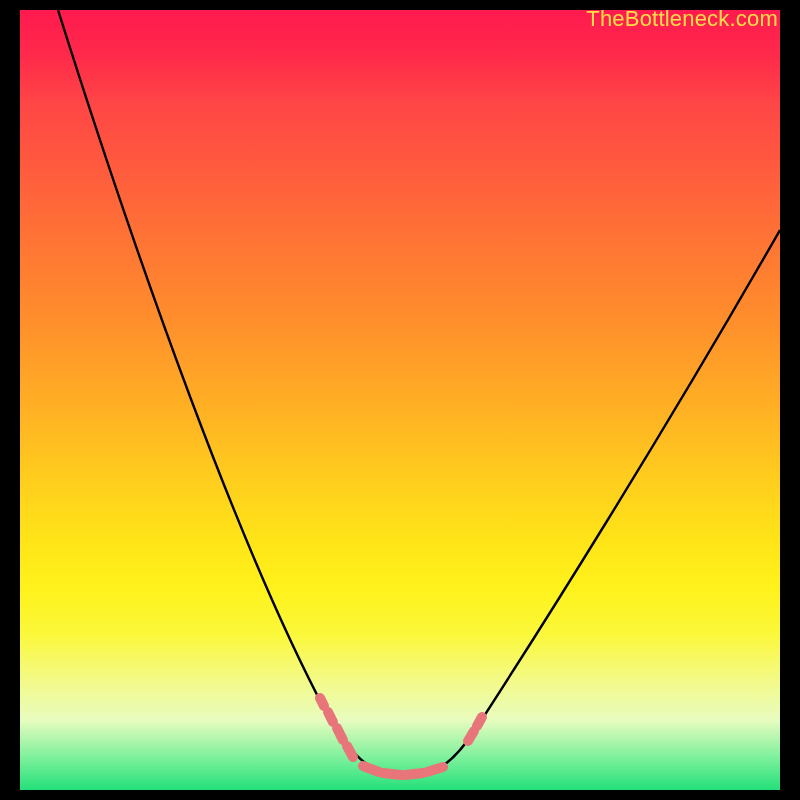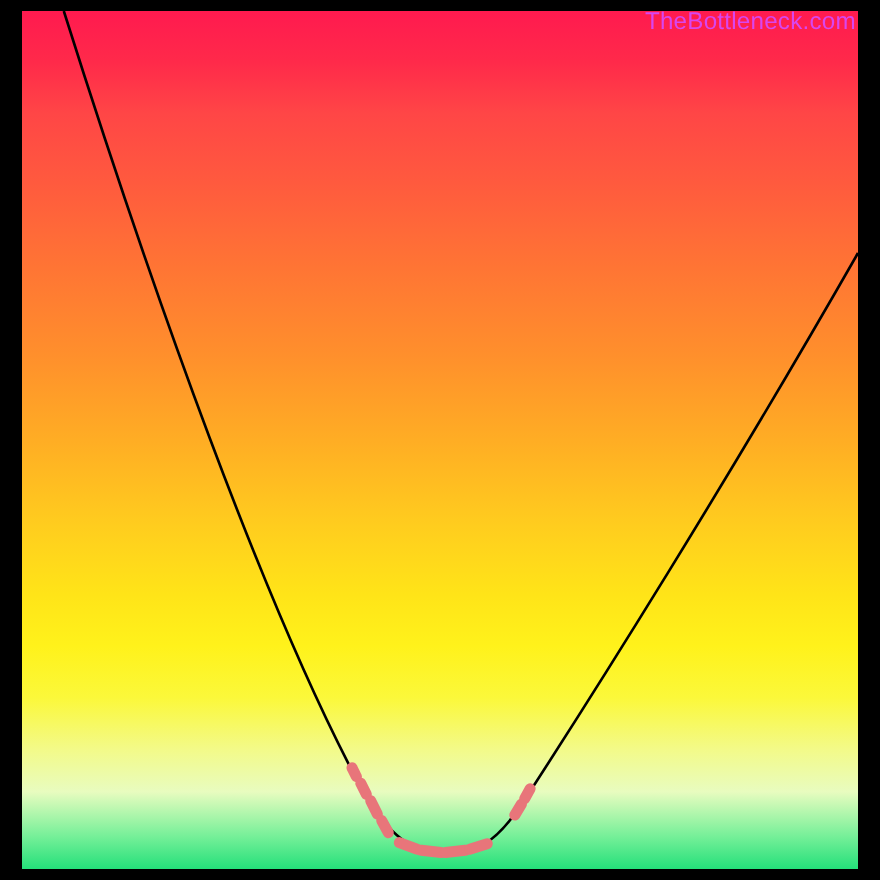--- a/index.html
+++ b/index.html
@@ -41,21 +41,21 @@
       #f3fa88 86%,
       #e8fcbf 91%,
       #7af09a 96%,
       #24e07a 100%
     );
   }
   .watermark {
     position: absolute;
     top: 6px;
     right: 22px;
-    color: #d946ef;
+    color: #fde047;
     font-size: 22px;
     font-weight: 500;
     letter-spacing: 0.2px;
     user-select: none;
   }
   svg.curve {
     position: absolute;
     left: 0;
     top: 0;
     width: 760px;

